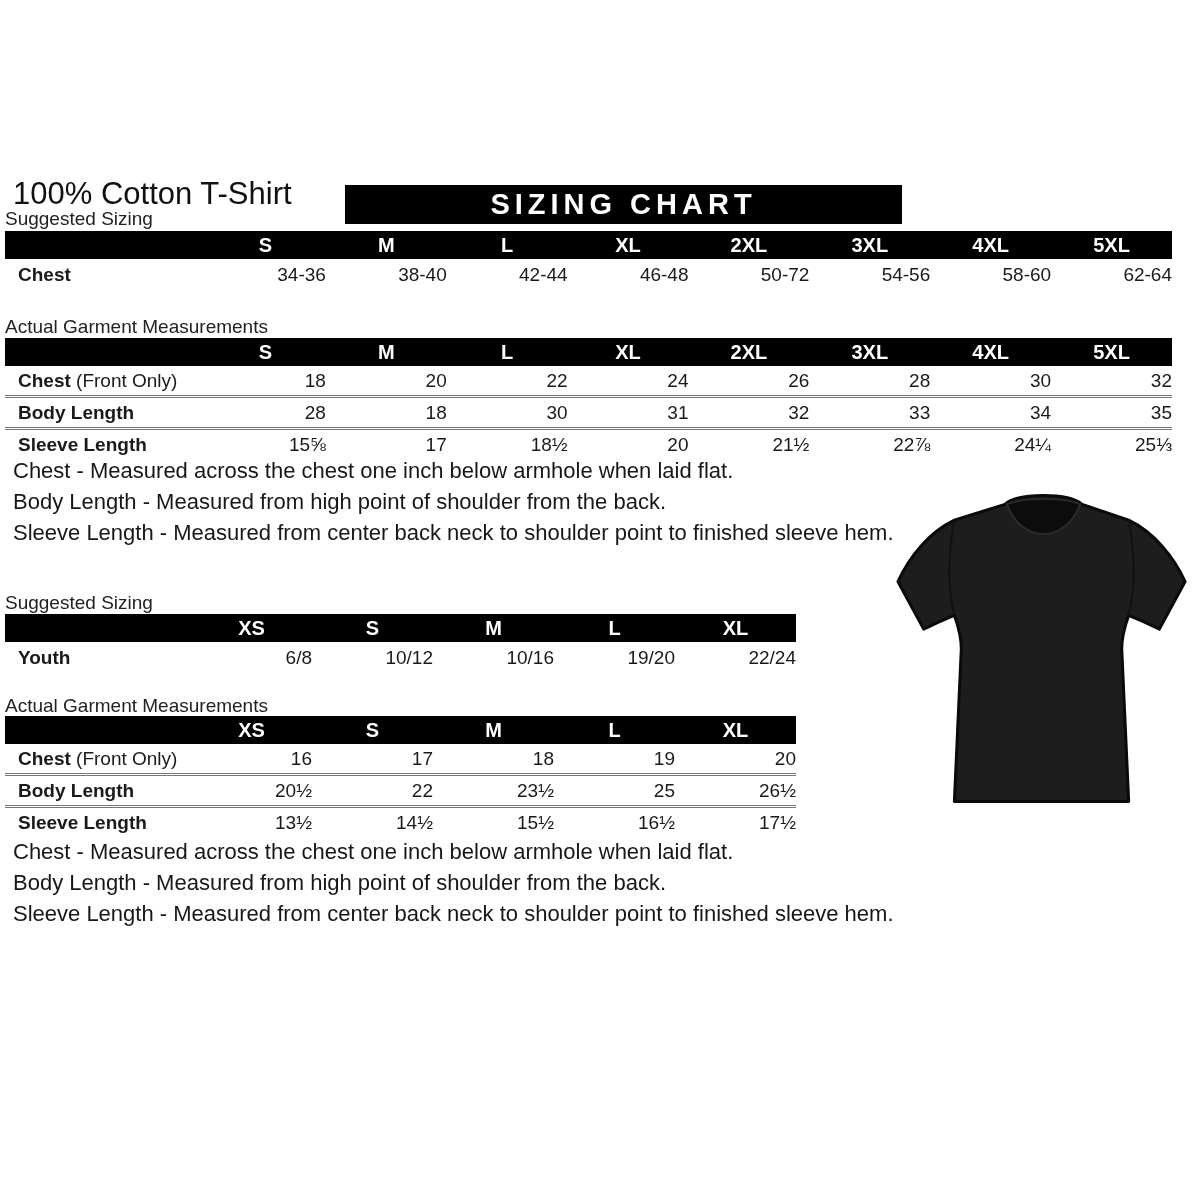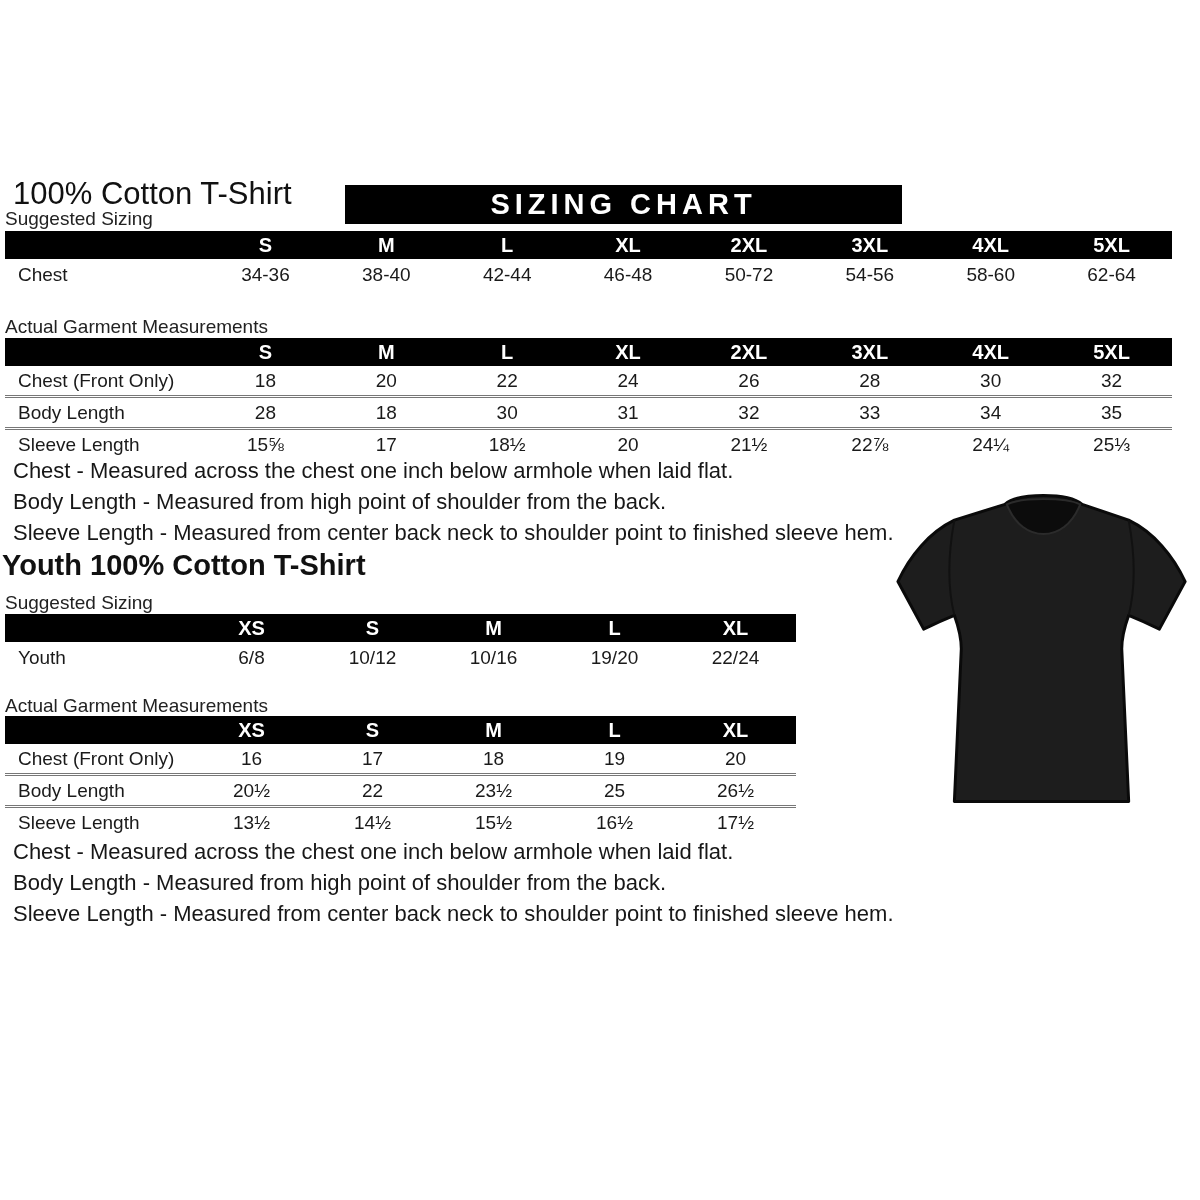--- a/index.html
+++ b/index.html
@@ -18,24 +18,24 @@
   }
 
   .section-label { font-size:19px; color:#222; white-space:nowrap; }
 
   table.size-table { border-collapse:collapse; table-layout:fixed; }
   table.size-table th {
     background:#000; color:#fff; font-weight:700; font-size:20px;
     text-align:center; padding:0; height:28px;
   }
   table.size-table td {
-    text-align:center; font-size:19px; color:#1a1a1a; padding:0; height:31px;
+    text-align:right; font-size:19px; color:#1a1a1a; padding:0; height:31px;
   }
   table.size-table td.row-label { text-align:left; padding-left:13px; white-space:nowrap; }
-  table.size-table td.row-label strong { font-weight:400; }
+  table.size-table td.row-label strong { font-weight:700; }
 
   table.adult-table { width:1167px; }
   table.adult-table th.corner, table.adult-table td.row-label { width:200px; }
   table.youth-table { width:791px; }
   table.youth-table th.corner, table.youth-table td.row-label { width:186px; }
 
   table.measure td { height:29px; }
   table.measure tbody tr:nth-child(n+2) td { border-top:3px double #777; }
 
   .notes p { margin:0 0 11px 0; font-size:22px; line-height:20px; color:#171717; white-space:nowrap; }
@@ -134,21 +134,20 @@
         </tr>
       </tbody>
     </table>
 
   <div class="abs notes" style="left:13px; top:461px;">
     <p>Chest - Measured across the chest one inch below armhole when laid flat.</p>
     <p>Body Length - Measured from high point of shoulder from the back.</p>
     <p>Sleeve Length - Measured from center back neck to shoulder point to finished sleeve hem.</p>
   </div>
 
-  <div class="abs youth-title" style="left:2px; top:549px;">Youth 100% Cotton T-Shirt</div>
 
   <div class="abs section-label" style="left:5px; top:592px;">Suggested Sizing</div>
 
   <table class="abs size-table youth-table" style="left:5px; top:614px;">
       <thead>
         <tr>
           <th class="corner"></th>
           <th>XS</th>
           <th>S</th>
           <th>M</th>

